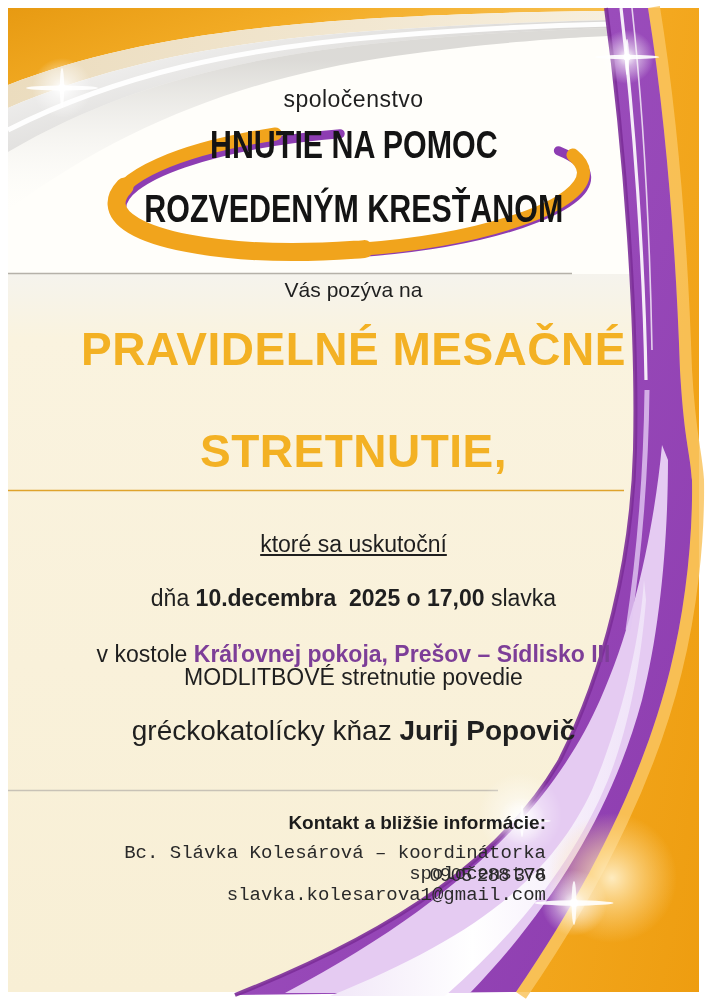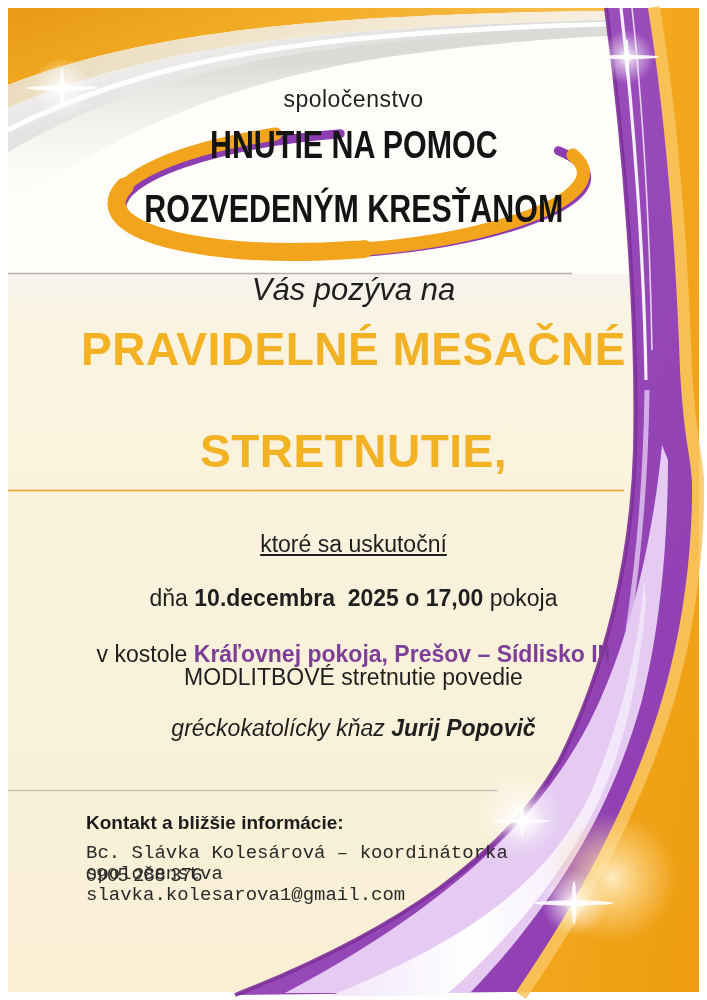--- a/index.html
+++ b/index.html
@@ -7,32 +7,32 @@
           font-family:"Liberation Sans", sans-serif;}
   .bg{position:absolute;left:0;top:0;width:707px;height:1000px;}
   .txt{position:absolute;left:8px;width:691px;text-align:center;color:#1f1f1f;}
   .keep-space{white-space:pre-wrap;}
   .community{top:86px;font-size:23px;letter-spacing:.5px;}
   .logo-line{position:absolute;left:8px;width:691px;text-align:center;font-weight:700;
              font-size:38px;line-height:34px;color:#141414;}
   .logo-line .squeeze{display:inline-block;transform:scaleX(.8);transform-origin:50% 50%;white-space:nowrap;}
   .logo1{top:128px;}
   .logo2{top:176px;margin-top:16px;}
-  .invite{top:272px;font-size:31px;font-style:italic;}
+  .invite{top:278px;font-size:21px;}
   .title{font-weight:700;font-size:46px;letter-spacing:.5px;color:#F3B124;}
   .title1{top:322px;}
   .title2{top:424px;}
   .occur{top:531px;font-size:23px;text-decoration:underline;}
   .when{top:585px;font-size:23px;}
   .where{top:641px;font-size:23px;}
   .meeting{top:664px;font-size:23px;text-align:center;}
-  .leader{top:715px;font-size:23px;font-style:italic;}
+  .leader{top:715px;font-size:28px;}
   .b{font-weight:700;text-align:right;}
   .purple-b{font-weight:700;color:#7D3E98;}
-  .contact{position:absolute;left:86px;width:480px;text-align:left;color:#2a2a2a;font-size:19px;line-height:21px;}
+  .contact{position:absolute;left:66px;width:480px;text-align:right;color:#2a2a2a;font-size:19px;line-height:21px;}
   .c-head{top:812px;font-weight:700;color:#1c1c1c;}
   .c-person{top:843px;font-family:Liberation Mono, monospace;}
   .c-phone{top:864px;}
   .c-email{top:885px;font-family:Liberation Mono, monospace;}
 </style>
 </head>
 <body>
 
 <div class="poster">
 
@@ -151,21 +151,21 @@
     <span class="squeeze">ROZVEDENÝM KRESŤANOM</span>
   </div>
 
   <div class="txt invite">Vás pozýva na</div>
 
   <div class="txt title title1">PRAVIDELNÉ MESAČNÉ</div>
   <div class="txt title title2">STRETNUTIE,</div>
 
   <div class="txt occur">ktoré sa uskutoční</div>
 
-  <div class="txt when"><span class="keep-space">dňa </span><span class="b keep-space">10.decembra  2025 o 17,00</span><span class="keep-space"> pokoja</span></div>
+  <div class="txt when"><span class="keep-space">dňa </span><span class="b keep-space">10.decembra  2025 o 17,00</span><span class="keep-space"> slavka</span></div>
 
   <div class="txt where"><span class="keep-space">v kostole </span><span class="purple-b keep-space">Kráľovnej pokoja, Prešov – Sídlisko III</span></div>
 
   <div class="txt meeting">MODLITBOVÉ stretnutie povedie</div>
 
   <div class="txt leader"><span class="keep-space">gréckokatolícky kňaz </span><span class="b keep-space">Jurij Popovič</span></div>
 
   <div class="contact c-head">Kontakt a bližšie informácie:</div>
   <div class="contact c-person">Bc. Slávka Kolesárová – koordinátorka spoločenstva</div>
   <div class="contact c-phone">0905 288 376</div>

